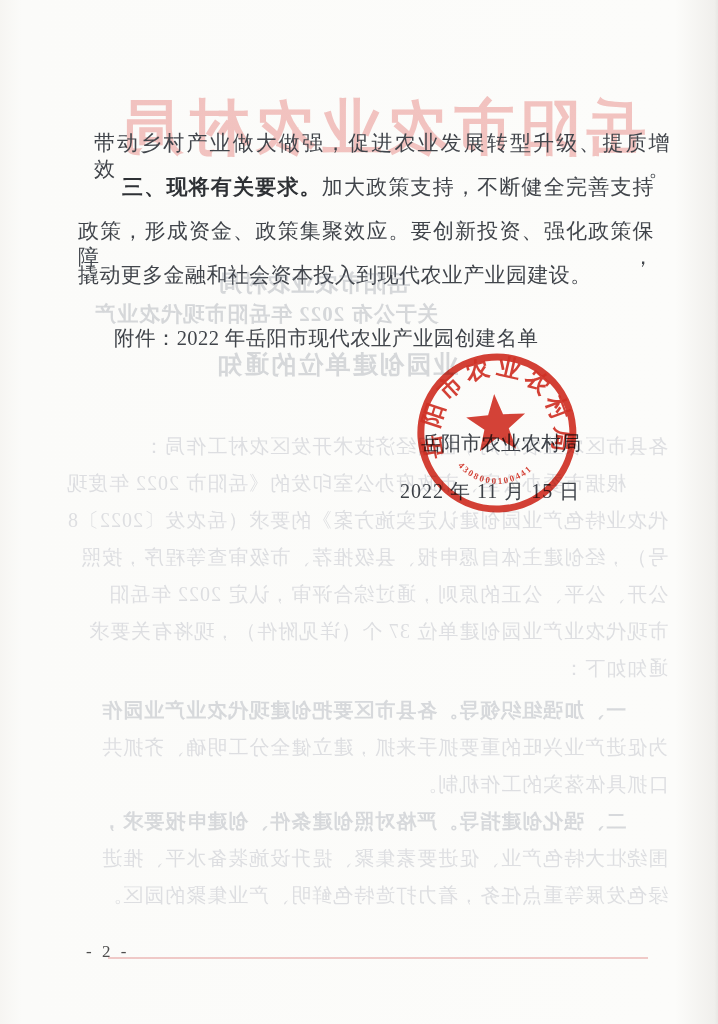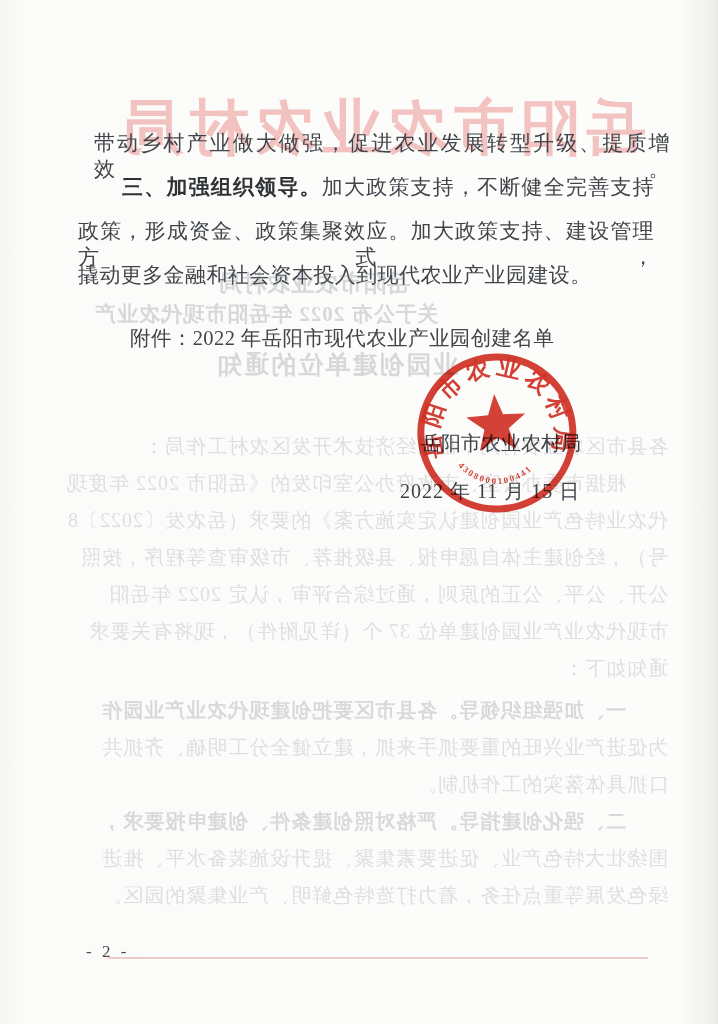--- a/index.html
+++ b/index.html
@@ -15,21 +15,21 @@
   .line{
     position:absolute;color:#41454b;font-size:21px;line-height:26px;
     letter-spacing:0.4px;white-space:nowrap;
   }
   .just{white-space:normal;text-align:justify;text-align-last:justify;}
   .l1{left:94px;top:130px;width:576px;}
   .l2{left:122px;top:174px;width:532px;}
   .l3{left:78px;top:218px;width:576px;}
   .l4{left:78px;top:262px;text-align:center;}
   .bold-lead{font-weight:700;color:#2e3135;}
-  .attach{left:130px;top:325px;font-size:20.5px;}
+  .attach{left:114px;top:325px;font-size:20.5px;}
   .sig-agency{left:421px;top:430px;font-size:20px;letter-spacing:0;color:#3c4046;}
   .sig-date{left:400px;top:478px;font-size:20px;letter-spacing:1px;color:#3c4046;}
   .page-number{
     position:absolute;left:86px;top:942px;font-size:17px;color:#4e4e4e;letter-spacing:3px;
   }
   .rule-bleed{
     position:absolute;left:108px;top:957px;width:540px;height:2px;
     background:rgba(222,128,126,0.40);filter:blur(0.4px);
   }
   
@@ -58,22 +58,22 @@
   .seal text{font-family:"Liberation Serif","DejaVu Serif",serif;}
 </style>
 </head>
 <body>
 
 <div class="page">
 
   <div class="bleed-letterhead mirror">岳阳市农业农村局</div>
 
   <div class="line just l1">带动乡村产业做大做强，促进农业发展转型升级、提质增效。</div>
-  <div class="line just l2"><span class="bold-lead">三、加强组织领导。</span><span>加大政策支持，不断健全完善支持</span></div>
-  <div class="line just l3">政策，形成资金、政策集聚效应。加大政策支持、建设管理方式，</div>
+  <div class="line just l2"><span class="bold-lead">三、现将有关要求。</span><span>加大政策支持，不断健全完善支持</span></div>
+  <div class="line just l3">政策，形成资金、政策集聚效应。要创新投资、强化政策保障，</div>
   <div class="line l4">撬动更多金融和社会资本投入到现代农业产业园建设。</div>
 
   <div class="line attach">附件：2022 年岳阳市现代农业产业园创建名单</div>
 
   <div class="bleed-agency bleed-gray mirror">岳阳市农业农村局</div>
   <div class="bleed-title1 bleed-gray mirror">关于公布 2022 年岳阳市现代农业产</div>
   <div class="bleed-title2 bleed-gray mirror">业园创建单位的通知</div>
 
   <div class="line sig-agency">岳阳市农业农村局</div>
   <div class="line sig-date">2022 年 11 月 15 日</div>

